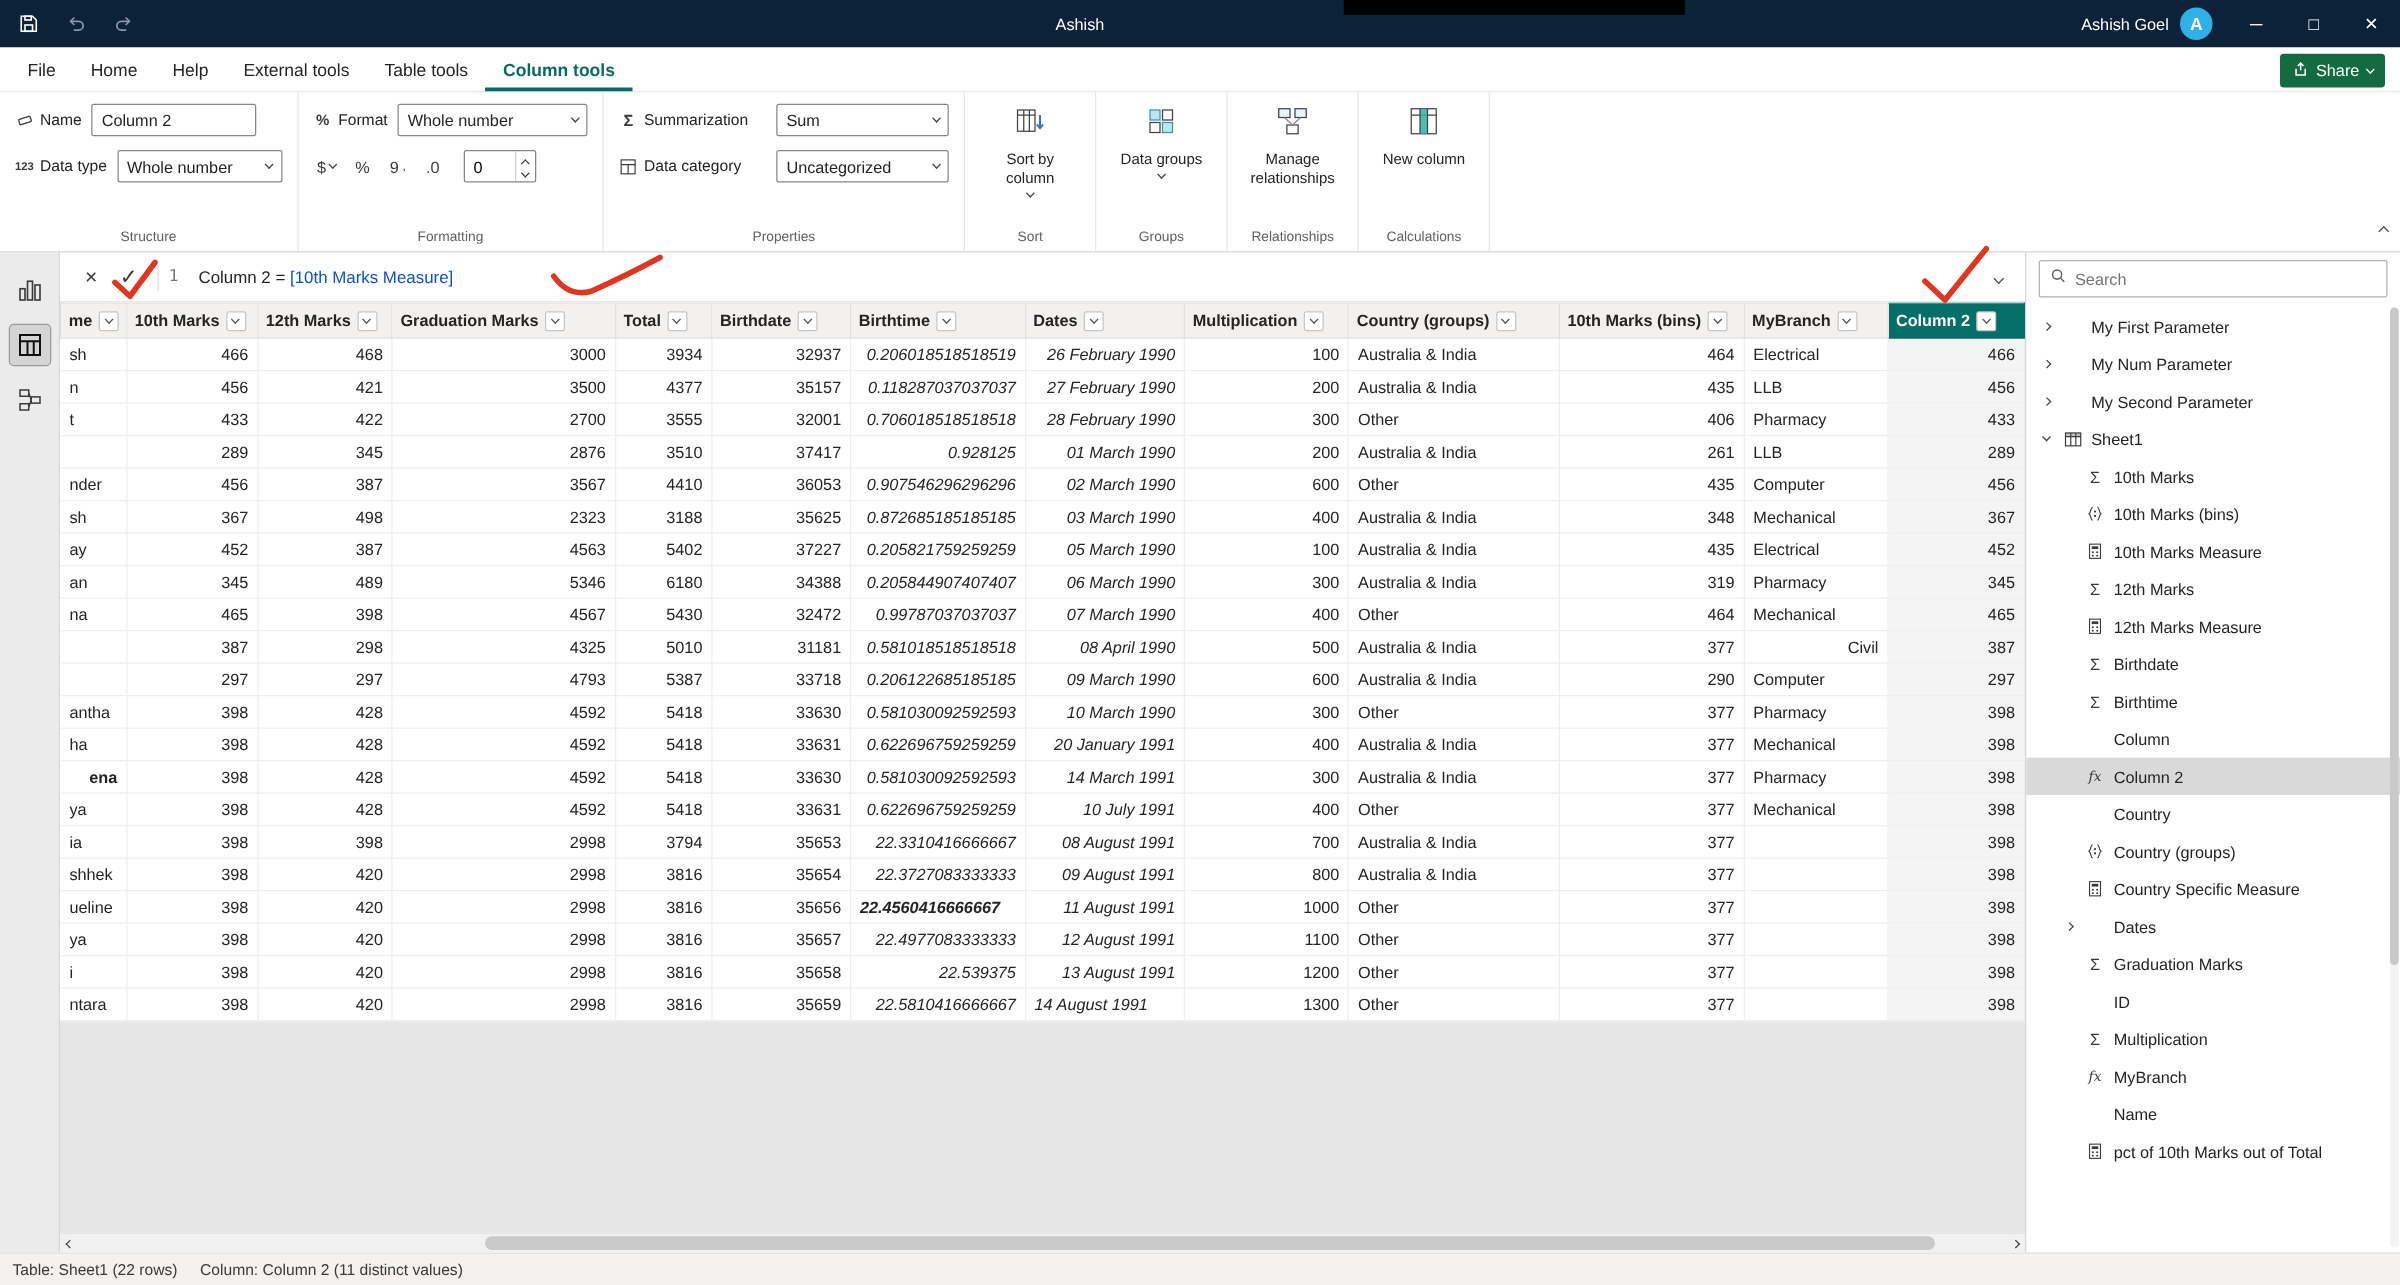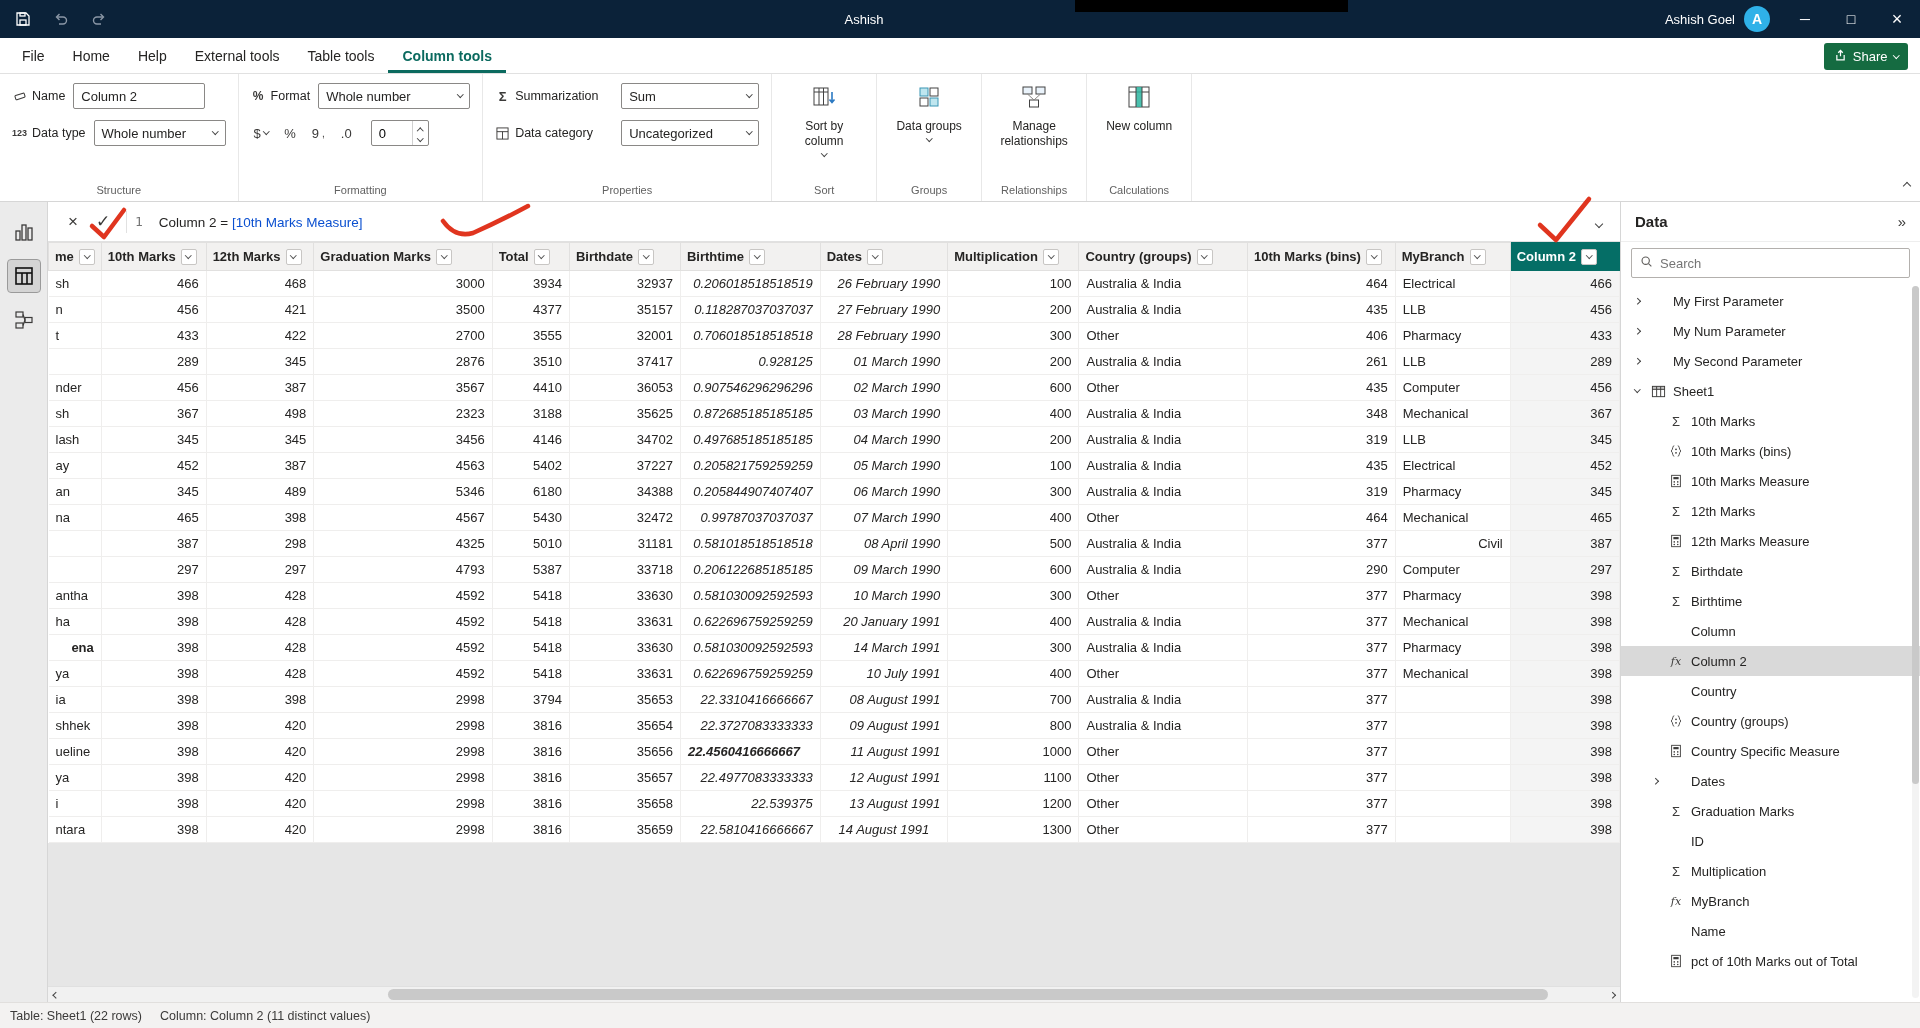--- a/index.html
+++ b/index.html
@@ -597,35 +597,20 @@
                 <td style="text-align: right;">35625</td>
                 <td class="italic" style="text-align: right;">0.872685185185185</td>
                 <td class="italic" style="text-align: right;">03 March 1990</td>
                 <td style="text-align: right;">400</td>
                 <td style="text-align: left;">Australia &amp; India</td>
                 <td style="text-align: right;">348</td>
                 <td style="text-align: left;">Mechanical</td>
                 <td class="selcol" style="text-align: right;">367</td>
               </tr>
               <tr>
-                <td style="text-align: left;">lash</td>
-                <td style="text-align: right;">345</td>
-                <td style="text-align: right;">345</td>
-                <td style="text-align: right;">3456</td>
-                <td style="text-align: right;">4146</td>
-                <td style="text-align: right;">34702</td>
-                <td class="italic" style="text-align: right;">0.497685185185185</td>
-                <td class="italic" style="text-align: right;">04 March 1990</td>
-                <td style="text-align: right;">200</td>
-                <td style="text-align: left;">Australia &amp; India</td>
-                <td style="text-align: right;">319</td>
-                <td style="text-align: left;">LLB</td>
-                <td class="selcol" style="text-align: right;">345</td>
-              </tr>
-              <tr>
                 <td style="text-align: left;">ay</td>
                 <td style="text-align: right;">452</td>
                 <td style="text-align: right;">387</td>
                 <td style="text-align: right;">4563</td>
                 <td style="text-align: right;">5402</td>
                 <td style="text-align: right;">37227</td>
                 <td class="italic" style="text-align: right;">0.205821759259259</td>
                 <td class="italic" style="text-align: right;">05 March 1990</td>
                 <td style="text-align: right;">100</td>
                 <td style="text-align: left;">Australia &amp; India</td>
@@ -829,21 +814,21 @@
                 <td class="selcol" style="text-align: right;">398</td>
               </tr>
               <tr>
                 <td style="text-align: left;">ntara</td>
                 <td style="text-align: right;">398</td>
                 <td style="text-align: right;">420</td>
                 <td style="text-align: right;">2998</td>
                 <td style="text-align: right;">3816</td>
                 <td style="text-align: right;">35659</td>
                 <td class="italic" style="text-align: right;">22.5810416666667</td>
-                <td class="italic" style="text-align: center;">14 August 1991</td>
+                <td class="italic" style="text-align: left;">14 August 1991</td>
                 <td style="text-align: right;">1300</td>
                 <td style="text-align: left;">Other</td>
                 <td style="text-align: right;">377</td>
                 <td style="text-align: left;"></td>
                 <td class="selcol" style="text-align: right;">398</td>
               </tr>
             </tbody>
         </table>
       </div>
 
@@ -852,24 +837,20 @@
             <span class="chev left tiny"></span>
           </span>
         <span class="hs-thumb"></span>
         <span class="hs-arrow right">
             <span class="chev right tiny"></span>
           </span>
       </div>
     </div>
 
     <div class="datapane">
-      <div class="pane-header">
-        <span class="pane-title">Data</span>
-        <span class="pane-collapse">»</span>
-      </div>
       <div class="searchbox">
         <span>
           <svg width="13" height="13" viewBox="0 0 16 16">
               <circle cx="7" cy="7" r="4.5" fill="none" stroke="#605e5c" stroke-width="1.4"></circle>
               <line x1="10.5" y1="10.5" x2="14" y2="14" stroke="#605e5c" stroke-width="1.4"></line>
             </svg>
         </span>
         <input placeholder="Search" style="">
       </div>
       <div class="fields" id="fields-list">

